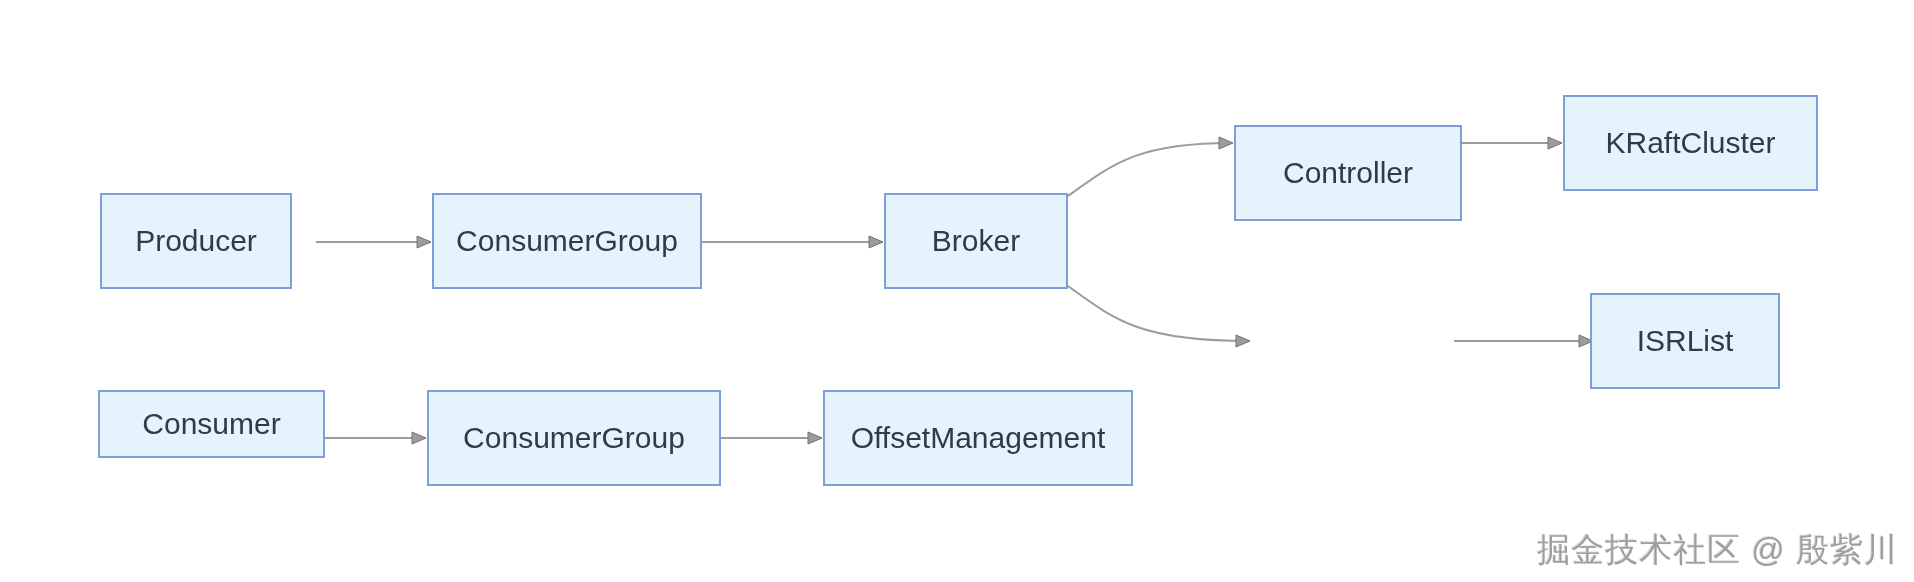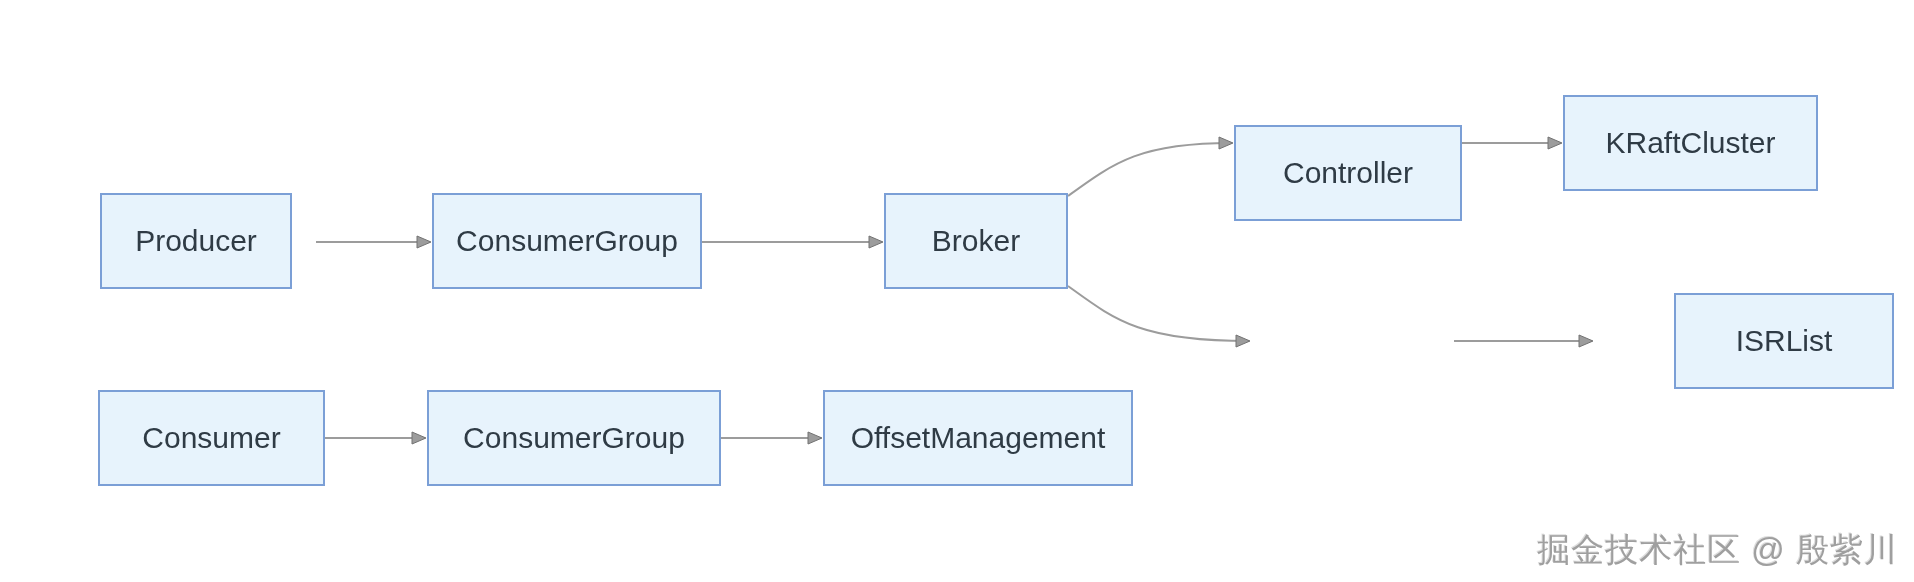--- a/index.html
+++ b/index.html
@@ -95,25 +95,25 @@
 
   <div class="node" style="left:1234px; top:95px; width:228px; height:96px;margin-top:30px;">
     <span class="node-label">Controller</span>
   </div>
 
   <div class="node" style="left:1563px; top:95px; width:255px; height:96px;">
     <span class="node-label">KRaftCluster</span>
   </div>
 
 
-  <div class="node" style="left:1674px; top:293px; width:220px; height:96px;">
+  <div class="node" style="left:1590px; top:293px; width:190px; height:96px;">
     <span class="node-label">ISRList</span>
   </div>
 
-  <div class="node" style="left:98px; top:390px; width:227px; height:96px;">
+  <div class="node" style="left:98px; top:390px; width:227px; height:68px;">
     <span class="node-label">Consumer</span>
   </div>
 
   <div class="node" style="left:427px; top:390px; width:294px; height:96px;">
     <span class="node-label">ConsumerGroup</span>
   </div>
 
   <div class="node" style="left:823px; top:390px; width:310px; height:96px;">
     <span class="node-label">OffsetManagement</span>
   </div>

